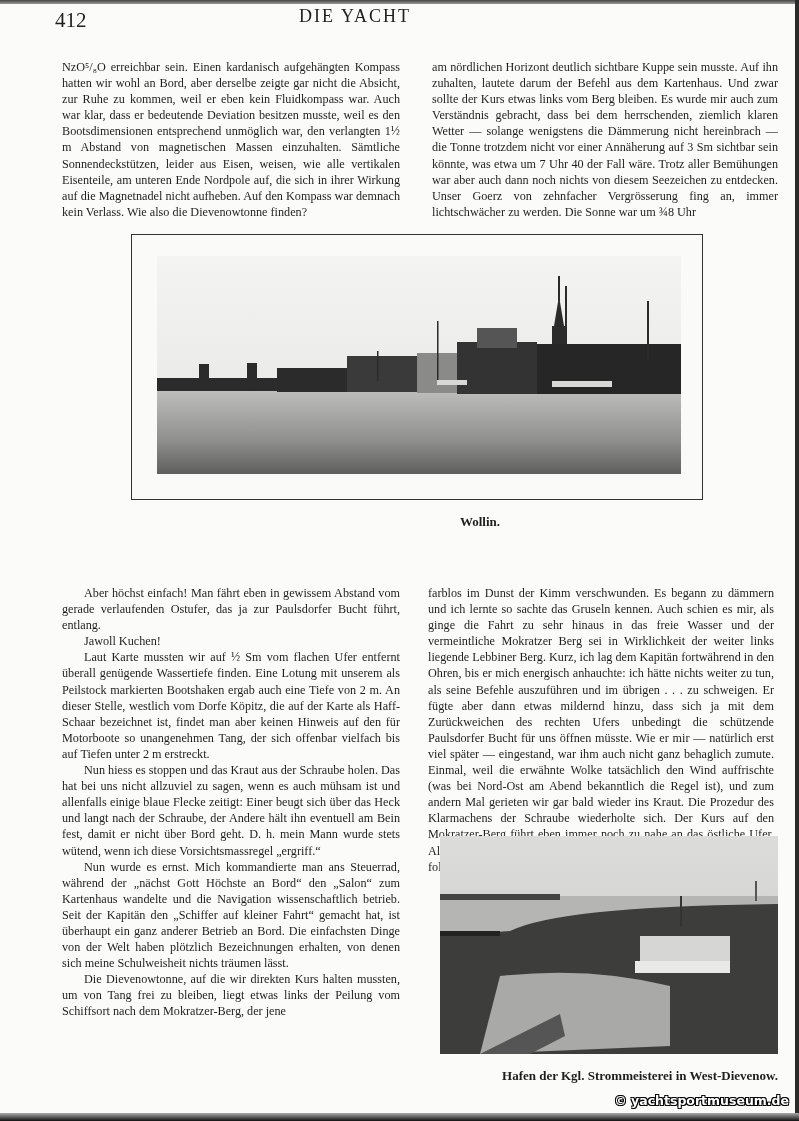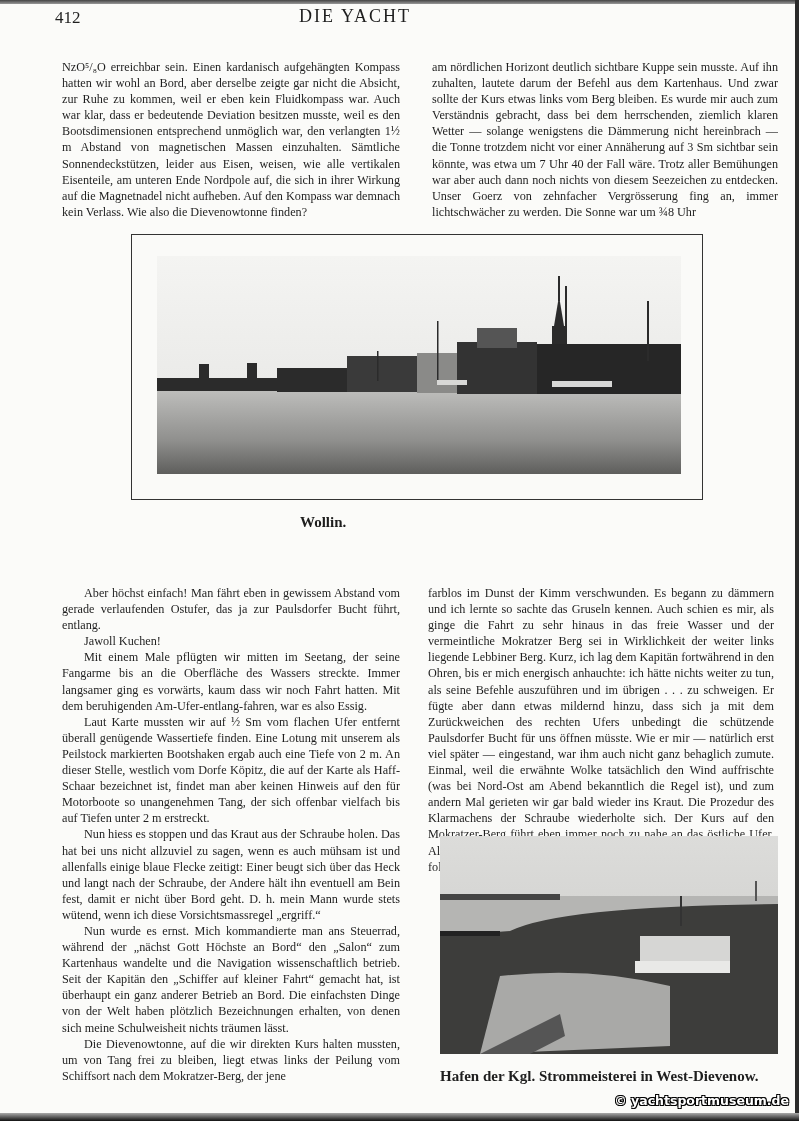--- a/index.html
+++ b/index.html
@@ -1,33 +1,33 @@
 <!DOCTYPE html>
 <html><head>
 <meta charset="utf-8">
 <style>
   html, body { margin:0; padding:0; }
   body { width:799px; height:1121px; background:#fbfbf9; position:relative; overflow:hidden;
          font-family:"Liberation Serif", "DejaVu Serif", serif; color:#1e1e1e; }
   .topbar { position:absolute; left:0; top:0; width:799px; height:4px; background:linear-gradient(#444,#999); }
   .rightedge { position:absolute; right:0; top:0; width:4px; height:1121px; background:#2a2a2a; }
   .bottombar { position:absolute; left:0; bottom:0; width:799px; height:8px; background:linear-gradient(#aaa,#111); }
-  .page-num { position:absolute; left:55px; top:8px; font-size:17px; }
+  .page-num { position:absolute; left:55px; top:8px; font-size:21px; }
   .running-head { position:absolute; left:0; width:710px; top:6px; text-align:center; font-size:18px; letter-spacing:2px; }
   .col { position:absolute; font-size:12.2px; line-height:16.1px; text-align:justify;margin-top:36px; }
   .col p { margin:0; }
   .col p.ind { text-indent:22px; }
   .col-tl { left:62px; top:23px; width:338px; }
   .col-tr { left:432px; top:23px; width:346px; }
   .col-bl { left:62px; top:549px; width:338px; }
   .col-br { left:428px; top:549px; width:346px; }
   .fig1-frame { position:absolute; left:131px; top:234px; width:570px; height:264px; border:1px solid #333; background:#fafaf8; }
   .fig1-photo { position:absolute; left:25px; top:21px; width:524px; height:218px; }
   .fig2-photo { position:absolute; left:440px; top:836px; width:338px; height:218px; }
-  .caption { position:absolute; font-size:15px; font-weight:bold; text-align:left; }
+  .caption { position:absolute; font-size:13px; font-weight:bold; text-align:right; }
   .cap1 { left:300px; width:200px; top:514px; }
   .cap2 { left:440px; width:338px; top:1068px; }
   .watermark { position:absolute; right:10px; top:1093px; font-family:"DejaVu Sans", sans-serif; font-size:12.5px; font-weight:bold;
                color:#fff; text-shadow:0 0 1px #000,1px 1px 0 #000,-1px -1px 0 #000,1px -1px 0 #000,-1px 1px 0 #000; }
 </style>
 </head>
 <body>
 
 <div class="topbar"></div>
 <div class="rightedge"></div>
@@ -78,21 +78,20 @@
     </g>
     <rect x="395" y="125" width="60" height="6" fill="#d8d8d6"></rect>
     <rect x="280" y="124" width="30" height="5" fill="#d8d8d6"></rect>
   </svg>
 </div>
 <div class="caption cap1">Wollin.</div>
 
 <div class="col col-bl">
   <p class="ind">Aber höchst einfach! Man fährt eben in gewissem Abstand vom gerade verlaufenden Ostufer, das ja zur Paulsdorfer Bucht führt, entlang.</p>
   <p class="ind">Jawoll Kuchen!</p>
-  <p class="ind">Mit einem Male pflügten wir mitten im Seetang, der seine Fangarme bis an die Oberfläche des Wassers streckte. Immer langsamer ging es vorwärts, kaum dass wir noch Fahrt hatten. Mit dem beruhigenden Am-Ufer-entlang-fahren, war es also Essig.</p>
   <p class="ind">Laut Karte mussten wir auf ½ Sm vom flachen Ufer entfernt überall genügende Wassertiefe finden. Eine Lotung mit unserem als Peilstock markierten Bootshaken ergab auch eine Tiefe von 2 m. An dieser Stelle, westlich vom Dorfe Köpitz, die auf der Karte als Haff-Schaar bezeichnet ist, findet man aber keinen Hinweis auf den für Motorboote so unangenehmen Tang, der sich offenbar vielfach bis auf Tiefen unter 2 m erstreckt.</p>
   <p class="ind">Nun hiess es stoppen und das Kraut aus der Schraube holen. Das hat bei uns nicht allzuviel zu sagen, wenn es auch mühsam ist und allenfalls einige blaue Flecke zeitigt: Einer beugt sich über das Heck und langt nach der Schraube, der Andere hält ihn eventuell am Bein fest, damit er nicht über Bord geht. D. h. mein Mann wurde stets wütend, wenn ich diese Vorsichtsmassregel „ergriff.“</p>
   <p class="ind">Nun wurde es ernst. Mich kommandierte man ans Steuerrad, während der „nächst Gott Höchste an Bord“ den „Salon“ zum Kartenhaus wandelte und die Navigation wissenschaftlich betrieb. Seit der Kapitän den „Schiffer auf kleiner Fahrt“ gemacht hat, ist überhaupt ein ganz anderer Betrieb an Bord. Die einfachsten Dinge von der Welt haben plötzlich Bezeichnungen erhalten, von denen sich meine Schulweisheit nichts träumen lässt.</p>
   <p class="ind">Die Dievenowtonne, auf die wir direkten Kurs halten mussten, um von Tang frei zu bleiben, liegt etwas links der Peilung vom Schiffsort nach dem Mokratzer-Berg, der jene</p>
 </div>
 
 <div class="col col-br">
   <p>farblos im Dunst der Kimm verschwunden. Es begann zu dämmern und ich lernte so sachte das Gruseln kennen. Auch schien es mir, als ginge die Fahrt zu sehr hinaus in das freie Wasser und der vermeintliche Mokratzer Berg sei in Wirklichkeit der weiter links liegende Lebbiner Berg. Kurz, ich lag dem Kapitän fortwährend in den Ohren, bis er mich energisch anhauchte: ich hätte nichts weiter zu tun, als seine Befehle auszuführen und im übrigen . . . zu schweigen. Er fügte aber dann etwas mildernd hinzu, dass sich ja mit dem Zurückweichen des rechten Ufers unbedingt die schützende Paulsdorfer Bucht für uns öffnen müsste. Wie er mir — natürlich erst viel später — eingestand, war ihm auch nicht ganz behaglich zumute. Einmal, weil die erwähnte Wolke tatsächlich den Wind auffrischte (was bei Nord-Ost am Abend bekanntlich die Regel ist), und zum andern Mal gerieten wir gar bald wieder ins Kraut. Die Prozedur des Klarmachens der Schraube wiederholte sich. Der Kurs auf den Mokratzer-Berg führt eben immer noch zu nahe an das östliche Ufer. Also etwas westlich vom Berg Kurs halten!    (Fortsetzung folgt.)</p>
 </div>
 

